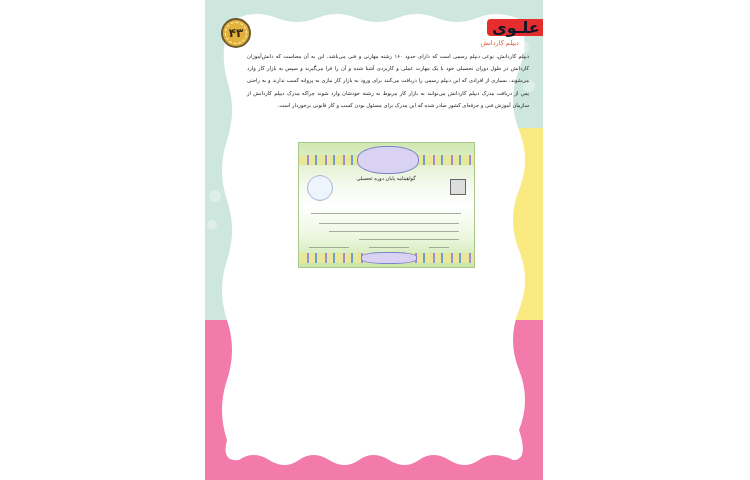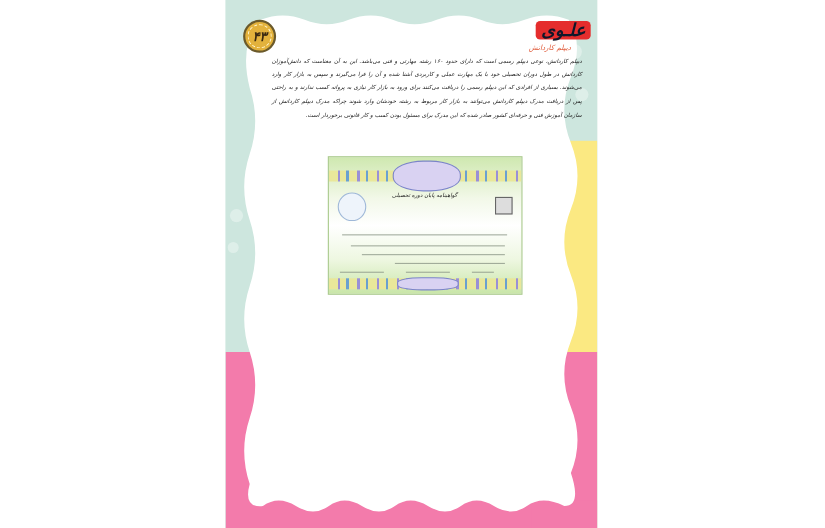--- a/index.html
+++ b/index.html
@@ -1,17 +1,17 @@
 <!DOCTYPE html>
 <html><head>
 <meta charset="utf-8">
 <style>
   html, body { margin:0; padding:0; }
   body { width:750px; height:480px; background:#ffffff; position:relative; overflow:hidden; font-family:"DejaVu Sans", sans-serif; }
-  .page { position:absolute; left:205px; top:0; width:338px; height:480px; overflow:hidden; background:#cfe7e0;font-style:italic; }
+  .page { position:absolute; left:205px; top:0; width:338px; height:480px; overflow:hidden; background:#cfe7e0; }
   .bg-mint { position:absolute; left:0; top:0; width:338px; height:480px; background:#cde6de; }
   .bg-yellow { position:absolute; right:0; top:128px; width:60px; height:352px; background:#fbe982; }
   .bg-pink { position:absolute; left:0; top:320px; width:338px; height:160px; background:#f37bab; }
   .bg-pink-right { position:absolute; right:0; top:455px; width:60px; height:25px; background:#f37bab; }
   .dot { position:absolute; border-radius:50%; background:rgba(255,255,255,0.35); }
   .paper { position:absolute; left:12px; top:10px; width:312px; height:458px; }
   .paper svg { position:absolute; left:0; top:0; }
   .badge { position:absolute; left:4px; top:8px; width:30px; height:30px; border-radius:50%; background:#e3b23c; border:2px solid #6b5a2b; box-sizing:border-box; display:flex; align-items:center; justify-content:center; color:#3a2a12; font-size:12px; font-weight:bold; }
   .badge::after { content:""; position:absolute; inset:2px; border-radius:50%; border:1px dashed #fff3c9; }
   .title-tag { position:absolute; left:270px; top:9px; background:#e52d2d; color:#0f172a; font-weight:bold; font-size:16px; padding:0 5px; border-radius:4px; line-height:17px; direction:rtl; }

